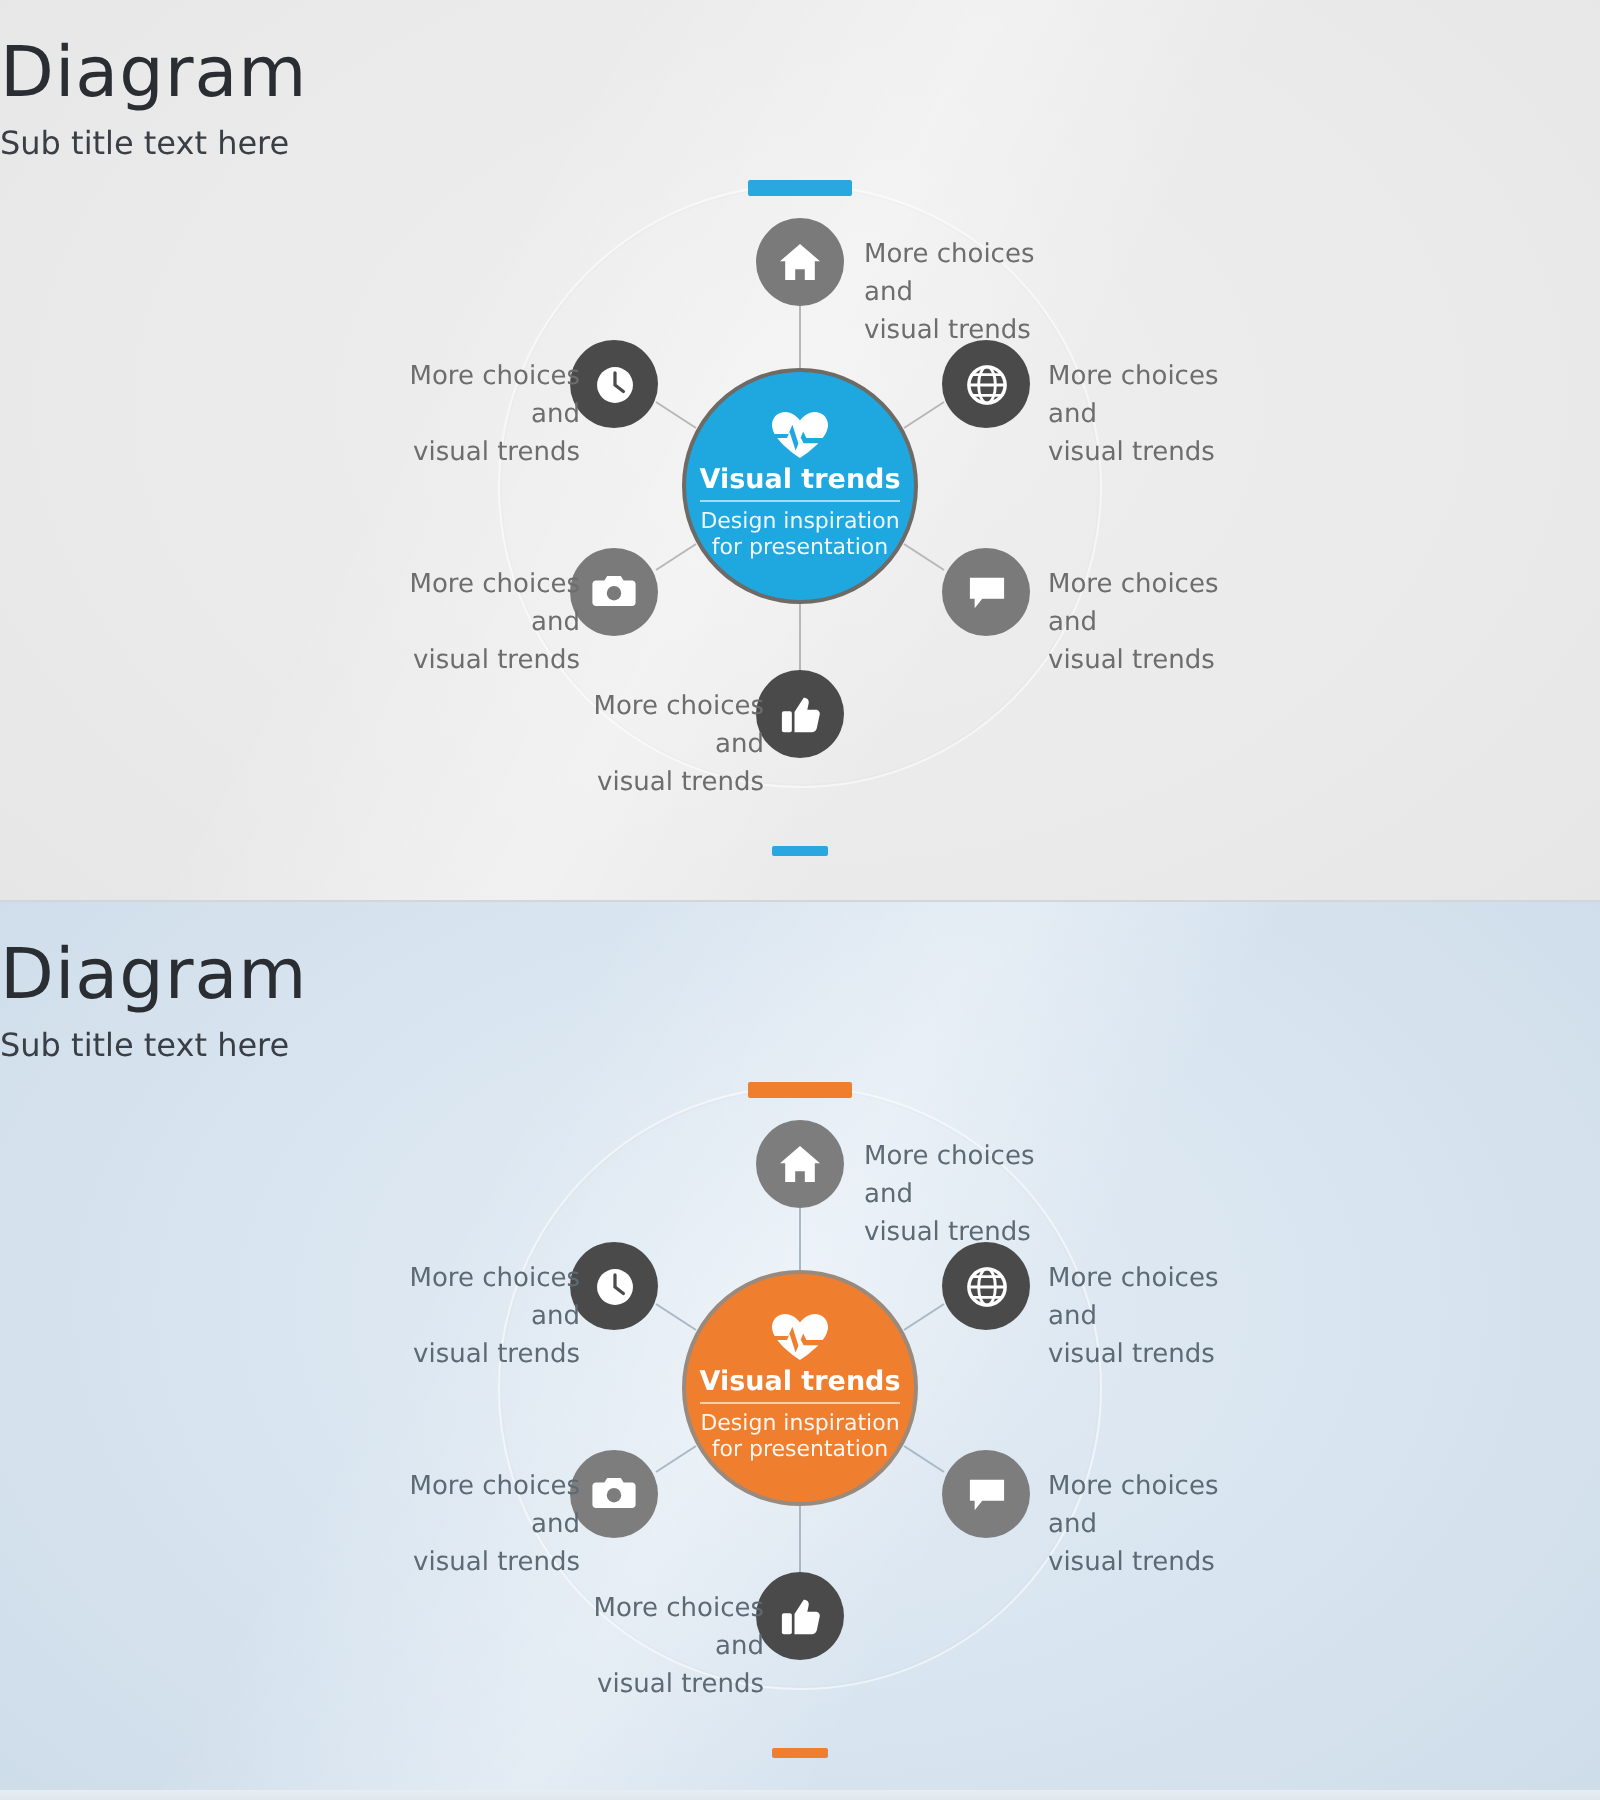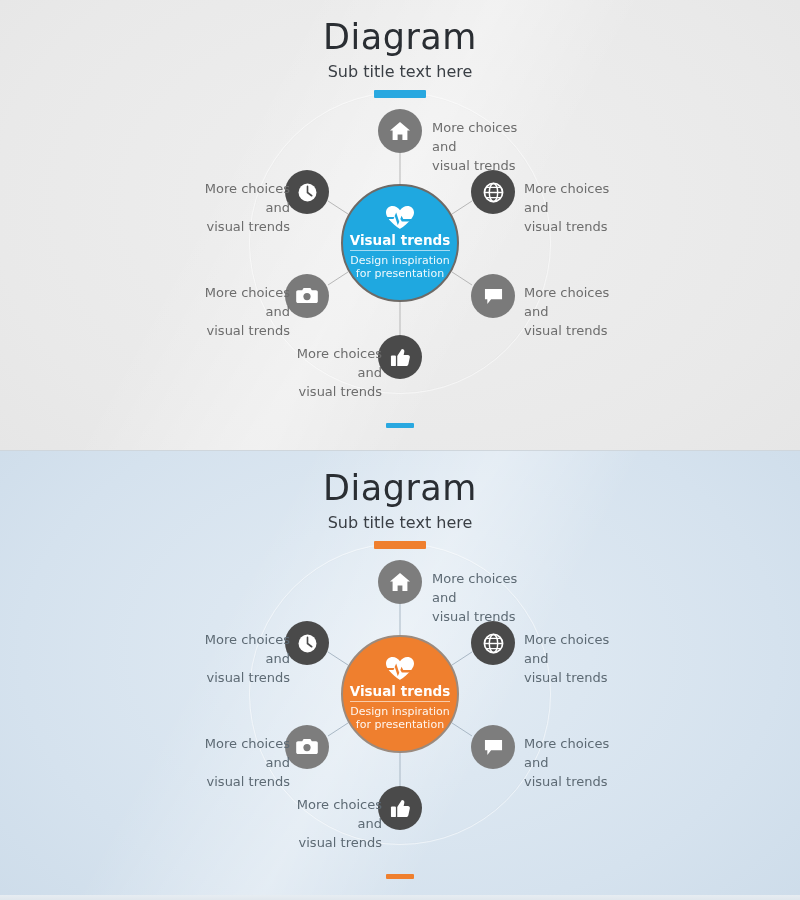--- a/index.html
+++ b/index.html
@@ -35,21 +35,21 @@
   }
   
   .ring{
     position:absolute;left:50%;top:243px;width:300px;height:300px;
     transform:translate(-50%,-50%);
     border-radius:50%;
     border:1px solid rgba(255,255,255,.55);
     box-shadow:0 0 0 1px rgba(0,0,0,.012) inset;
     pointer-events:none;
   }
-  .header{position:absolute;left:0;right:0;top:20px;text-align:center;}
+  .header{position:absolute;left:0;right:0;top:20px;text-align:left;}
   .title{
     font-size:35px;letter-spacing:.5px;color:#2a2e33;
     line-height:1;font-weight:400;
   }
   .subtitle{
     margin-top:9px;font-size:16px;color:#3a3f45;line-height:1;
   }
   .accent{
     margin:10px auto 0;width:52px;height:8px;border-radius:1px;
   }

